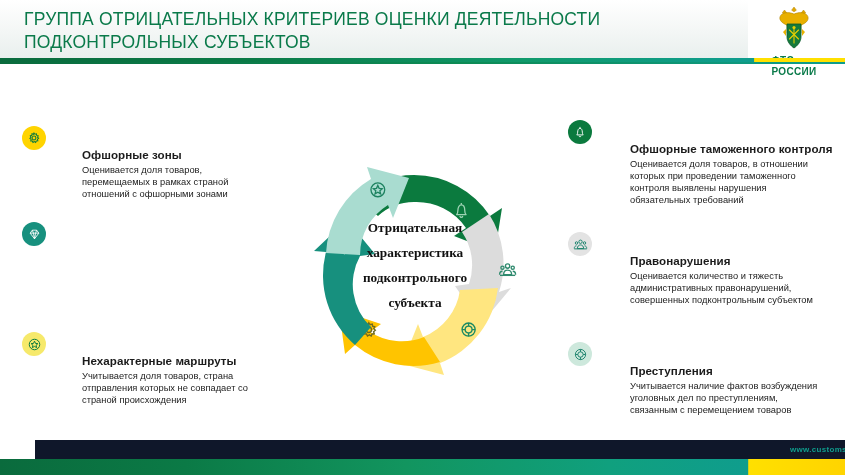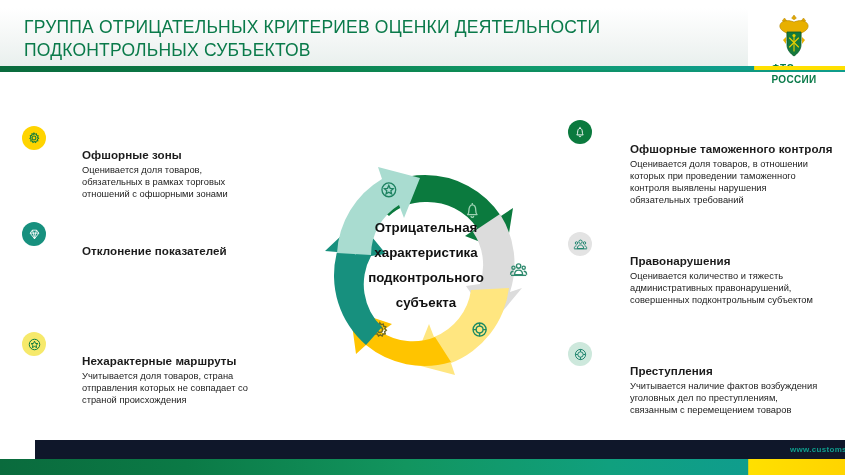--- a/index.html
+++ b/index.html
@@ -7,21 +7,21 @@
     width:845px;height:475px;
     background:#ffffff;
     font-family:"Liberation Sans","DejaVu Sans",sans-serif;
     overflow:hidden;
     position:relative;
   }
   .slide{position:absolute;inset:0;width:845px;height:475px;background:#fff;}
 
   
   .header{
-    position:absolute;left:0;top:8px;width:748px;height:60px;
+    position:absolute;left:0;top:0;width:748px;height:60px;
     background:linear-gradient(180deg,#ffffff 0%,#f3f6f5 55%,#e8efed 100%);
   }
   .header-title{
     position:absolute;left:24px;top:8px;width:700px;
     color:#0a7a4a;
     font-size:17.5px;font-weight:400;line-height:23px;
     letter-spacing:.2px;
     text-transform:uppercase;
     white-space:pre-line;
   }
@@ -69,21 +69,21 @@
     white-space:pre-line;letter-spacing:.01px;
   }
 
   .left-col{left:48px;}
   .left-col .badge{left:-26px;}
   .blk.left{width:240px;}
   .blk.right{width:268px;}
   .blk.right .badge{left:-28px;}
 
   
-  .wheel{position:absolute;left:294px;top:124px;width:264px;height:282px;}
+  .wheel{position:absolute;left:283px;top:124px;width:264px;height:282px;font-family:Liberation Serif, serif;}
   .wheel svg{display:block;}
   .wheel-center{
     position:absolute;left:50%;top:50%;transform:translate(-50%,-50%);
     width:166px;text-align:center;
     font-size:13.3px;font-weight:bold;color:#111;line-height:25px;
     white-space:pre-line;
   }
 </style>
 </head>
 <body>
@@ -142,36 +142,35 @@
       <svg width="14" height="14" viewBox="0 0 24 24">
         <g fill="none" stroke="#0B7A3E" stroke-width="1.8">
           <circle cx="12" cy="12" r="3.3"></circle>
           <path d="M12 3.4 L13.6 5.6 L16.2 4.9 L16.6 7.6 L19.2 8.2 L18 10.6 L19.9 12.5 L17.8 14.2 L18.6 16.8 L15.9 17 L14.9 19.5 L12.6 18.2 L10.3 19.6 L9.2 17.1 L6.5 17 L7.1 14.3 L5 12.6 L6.8 10.6 L5.7 8.2 L8.3 7.5 L8.6 4.8 L11.2 5.6 Z"></path>
         </g>
       </svg>
     </div>
     <div class="body">
       <h3>Офшорные зоны</h3>
       <p>Оценивается  доля товаров,
-обязательных  в рамках торговых
+перемещаемых  в рамках страной
 отношений  с офшорными  зонами</p>
     </div>
   </div>
 
   <div class="blk left left-col" style="left:48px;top:208px;">
     <div class="badge" style="background:#17907E;">
       <svg width="13" height="13" viewBox="0 0 24 24">
         <g fill="none" stroke="#ffffff" stroke-width="1.6" stroke-linejoin="round">
           <path d="M4 9.5 L8 4 L16 4 L20 9.5 L12 20 Z"></path>
           <path d="M4 9.5 L20 9.5 M8 4 L10 9.5 L12 20 L14 9.5 L16 4"></path>
         </g>
       </svg>
     </div>
     <div class="body">
-      <h3>Отклонение показателей</h3>
     </div>
   </div>
 
   <div class="blk left left-col" style="left:48px;top:318px;">
     <div class="badge" style="background:#F6E96B;">
       <svg width="15" height="15" viewBox="0 0 24 24">
         <g fill="none" stroke="#0B7A3E" stroke-width="1.6">
           <circle cx="12" cy="12" r="8.4"></circle>
           <path d="M12 6.6 L13.6 10.2 L17.4 10.6 L14.5 13.2 L15.4 17 L12 15 L8.6 17 L9.5 13.2 L6.6 10.6 L10.4 10.2 Z"></path>
         </g>

